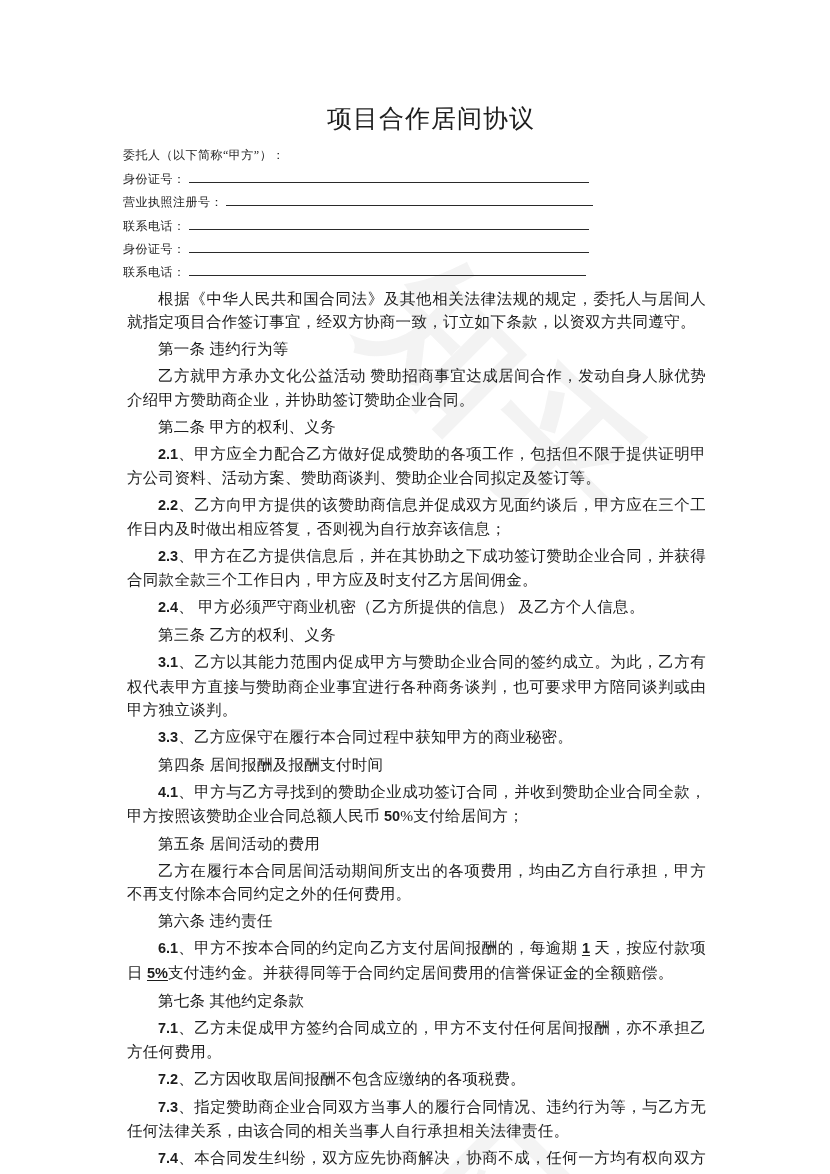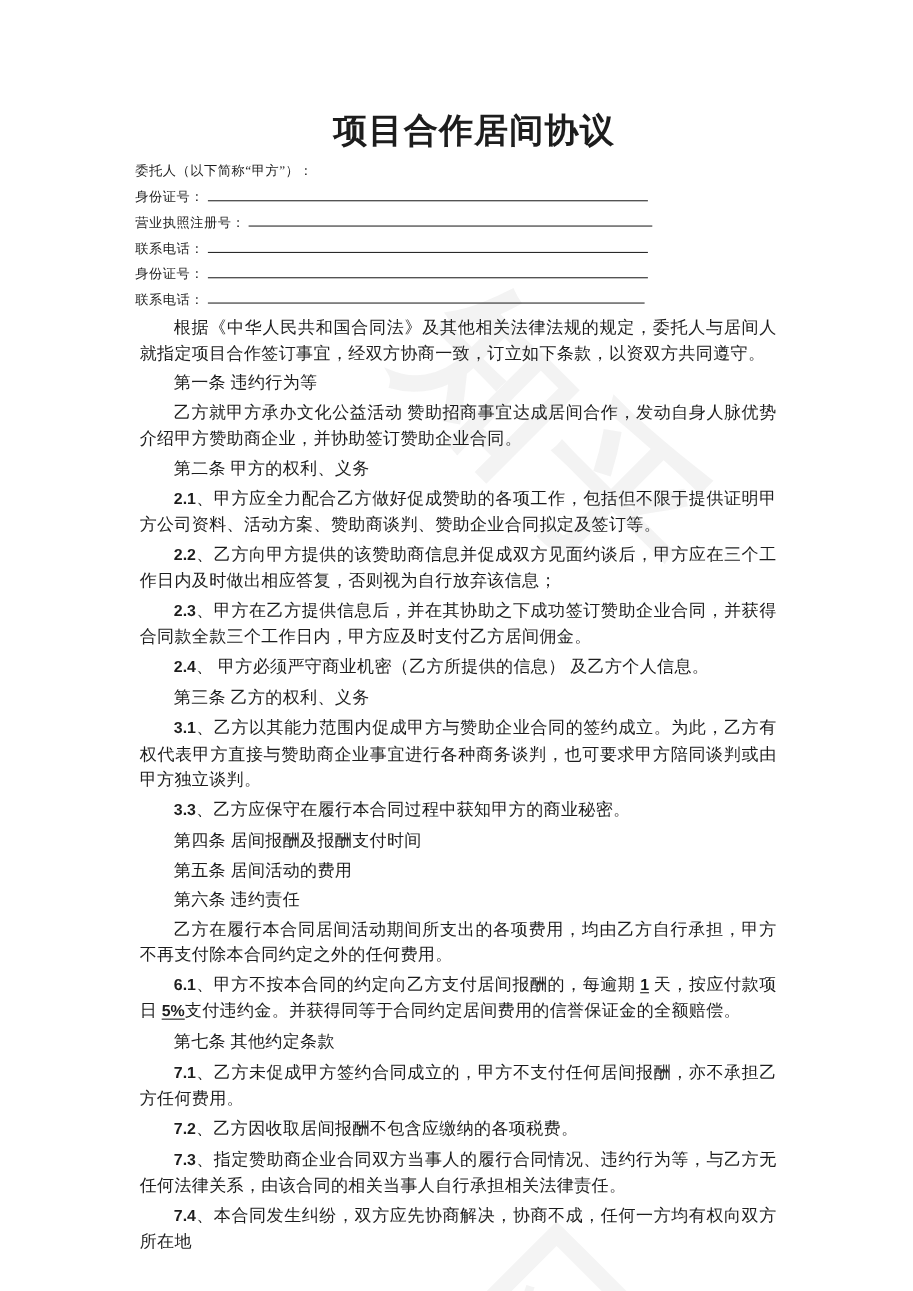--- a/index.html
+++ b/index.html
@@ -1,21 +1,21 @@
 <!DOCTYPE html>
 <html><head>
 <meta charset="utf-8">
 <style>
   html,body{margin:0;padding:0;background:#ffffff;}
   .page{
     position:relative;width:830px;height:1174px;background:#ffffff;overflow:hidden;
     font-family:"Liberation Serif","DejaVu Serif",serif;color:#1d1d1d;
   }
   .doc-title{
-    padding-top:96px;text-align:center;font-size:31px;font-weight:700;
+    padding-top:96px;text-align:center;font-size:25px;font-weight:400;
     line-height:46px;letter-spacing:1px;padding-left:32px;
   }
   .content{position:relative;padding:2px 120px 0 123px;}
   .form-line{font-size:12px;line-height:23.2px;height:23.2px;white-space:nowrap;}
   .form-label{letter-spacing:0.5px;}
   .blank{
     display:inline-block;height:15px;margin-left:3px;
     border-bottom:1.5px solid #2a2a2a;vertical-align:baseline;
   }
   .body-text{margin-top:1px;}
@@ -72,23 +72,24 @@
         <p class="para"><span>乙方就甲方承办文化公益活动 赞助招商事宜达成居间合作，发动自身人脉优势介绍甲方赞助商企业，并协助签订赞助企业合同。</span></p>
         <p class="para heading"><span>第二条 甲方的权利、义务</span></p>
         <p class="para"><span class="num">2.1</span><span>、甲方应全力配合乙方做好促成赞助的各项工作，包括但不限于提供证明甲方公司资料、活动方案、赞助商谈判、赞助企业合同拟定及签订等。</span></p>
         <p class="para"><span class="num">2.2</span><span>、乙方向甲方提供的该赞助商信息并促成双方见面约谈后，甲方应在三个工作日内及时做出相应答复，否则视为自行放弃该信息；</span></p>
         <p class="para"><span class="num">2.3</span><span>、甲方在乙方提供信息后，并在其协助之下成功签订赞助企业合同，并获得合同款全款三个工作日内，甲方应及时支付乙方居间佣金。</span></p>
         <p class="para"><span class="num">2.4</span><span>、 甲方必须严守商业机密（乙方所提供的信息） 及乙方个人信息。</span></p>
         <p class="para heading"><span>第三条 乙方的权利、义务</span></p>
         <p class="para"><span class="num">3.1</span><span>、乙方以其能力范围内促成甲方与赞助企业合同的签约成立。为此，乙方有权代表甲方直接与赞助商企业事宜进行各种商务谈判，也可要求甲方陪同谈判或由甲方独立谈判。</span></p>
         <p class="para"><span class="num">3.3</span><span>、乙方应保守在履行本合同过程中获知甲方的商业秘密。</span></p>
         <p class="para heading"><span>第四条 居间报酬及报酬支付时间</span></p>
+        <p class="para"><span class="num">4.1</span><span>、甲方与乙方寻找到的赞助企业成功签订合同，并收到赞助企业合同全款，甲方按照该赞助企业合同总额人民币 </span><span class="num">50</span><span>%支付给居间方；</span></p>
         <p class="para heading"><span>第五条 居间活动的费用</span></p>
+        <p class="para"><span>乙方在履行本合同居间活动期间所支出的各项费用，均由乙方自行承担，甲方不再支付除本合同约定之外的任何费用。</span></p>
         <p class="para heading"><span>第六条 违约责任</span></p>
-        <p class="para"><span>乙方在履行本合同居间活动期间所支出的各项费用，均由乙方自行承担，甲方不再支付除本合同约定之外的任何费用。</span></p>
         <p class="para"><span class="num">6.1</span><span>、甲方不按本合同的约定向乙方支付居间报酬的，每逾期 </span><span class="num u">1</span><span> 天，按应付款项日 </span><span class="num u">5%</span><span>支付违约金。并获得同等于合同约定居间费用的信誉保证金的全额赔偿。</span></p>
         <p class="para heading"><span>第七条 其他约定条款</span></p>
         <p class="para"><span class="num">7.1</span><span>、乙方未促成甲方签约合同成立的，甲方不支付任何居间报酬，亦不承担乙方任何费用。</span></p>
         <p class="para"><span class="num">7.2</span><span>、乙方因收取居间报酬不包含应缴纳的各项税费。</span></p>
         <p class="para"><span class="num">7.3</span><span>、指定赞助商企业合同双方当事人的履行合同情况、违约行为等，与乙方无任何法律关系，由该合同的相关当事人自行承担相关法律责任。</span></p>
         <p class="para"><span class="num">7.4</span><span>、本合同发生纠纷，双方应先协商解决，协商不成，任何一方均有权向双方所在地</span></p>
       </div>
   </div>
 
   <div class="wm-diamond">

